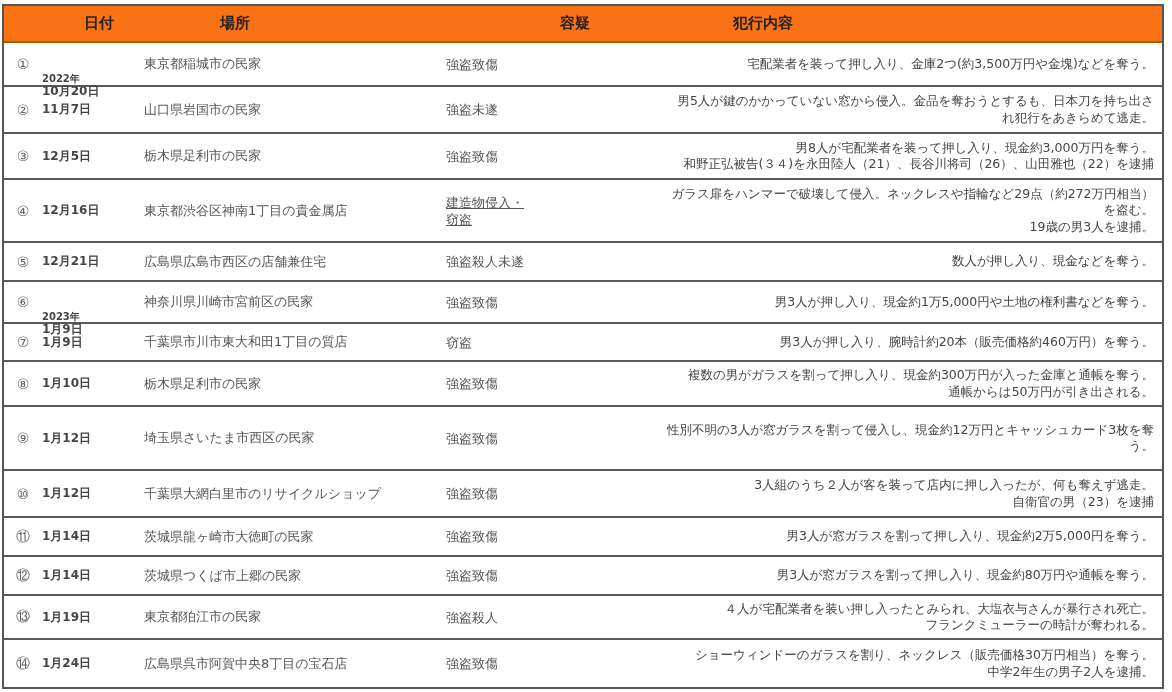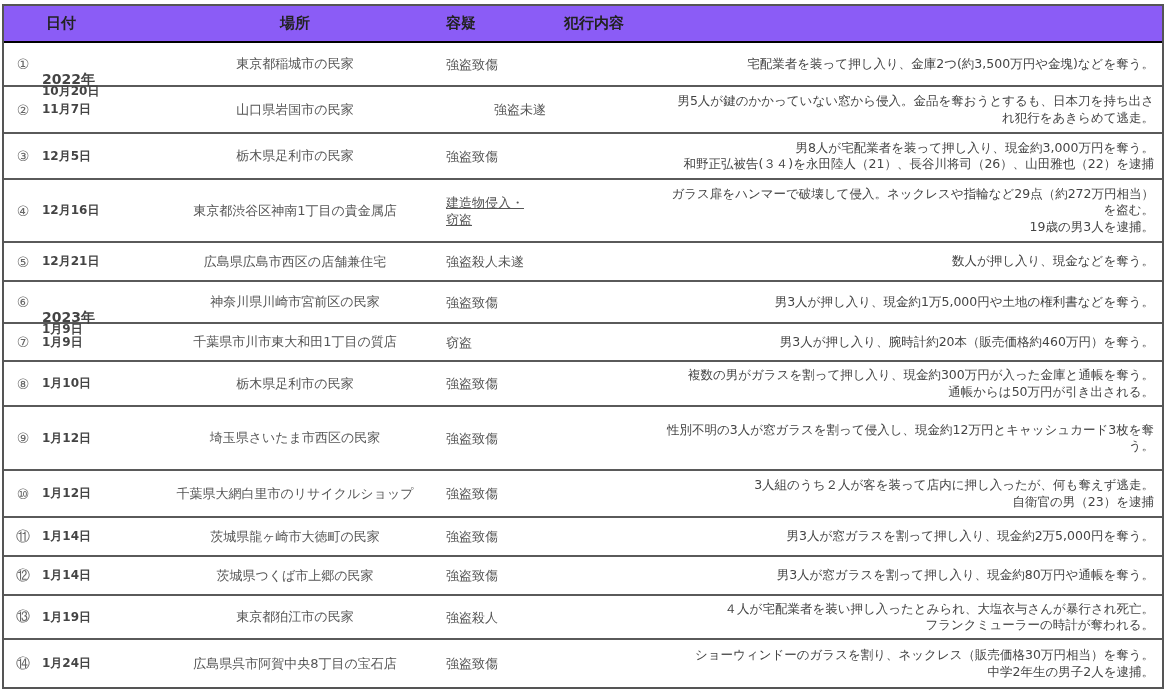--- a/index.html
+++ b/index.html
@@ -3,29 +3,29 @@
 <meta charset="utf-8">
 <style>
   html, body { margin:0; padding:0; background:#ffffff; }
   body { width:1172px; height:692px; overflow:hidden; position:relative;
          font-family:"DejaVu Sans", "Liberation Sans", sans-serif; color:#3a3a3a; }
   .tbl { position:absolute; left:2px; top:4px; width:1162px;
          border:2px solid #555; box-sizing:border-box; border-collapse:collapse; }
   .row { display:flex; align-items:center; box-sizing:border-box;
          border-bottom:2px solid #5a5a5a; background:#fff; }
   .row:last-child { border-bottom:none; }
-  .hdr { background:#8b5cf6; height:37px; border-bottom:2px solid #000000; }
+  .hdr { background:#f97316; height:37px; border-bottom:2px solid #a16207;gap:38px; }
   .hdr .c { font-weight:bold; font-size:15px; color:#222; }
   .c { box-sizing:border-box; padding:0; }
   .c-num { width:38px; text-align:center; font-size:14px; color:#666; }
   .c-date { width:102px; font-size:12px; font-weight:bold; color:#444; }
-  .c-place { width:302px; font-size:13px; color:#555;text-align:center; }
+  .c-place { width:302px; font-size:13px; color:#555; }
   .c-charge { width:118px; font-size:13px; color:#555; line-height:17px; }
-  .c-desc { flex:1; font-size:12.5px; color:#444; line-height:16.5px; padding-right:8px; }
-  .date-year { display:block; font-size:14px; line-height:10px; font-weight:bold;margin-top:44px; }
+  .c-desc { flex:1; font-size:12.5px; color:#444; line-height:16.5px; padding-right:8px;margin-left:17px; }
+  .date-year { display:block; font-size:10px; line-height:10px; font-weight:bold;margin-top:44px; }
   .date-day { display:block; line-height:15px; }
   .desc-line { display:block;text-align:right; }
 </style>
 </head>
 <body>
 
 <div class="tbl">
   <div class="row hdr">
     <div class="c c-num"></div>
     <div class="c c-date" style="padding-left:4px">日付</div>
@@ -45,21 +45,21 @@
         <div class="c c-desc">
           <span class="desc-line">宅配業者を装って押し入り、金庫2つ(約3,500万円や金塊)などを奪う。</span>
         </div>
       </div>
       <div class="row" style="height: 47px;">
         <div class="c c-num">②</div>
         <div class="c c-date">
           <span class="date-day">11月7日</span>
         </div>
         <div class="c c-place">山口県岩国市の民家</div>
-        <div class="c c-charge" style="width: 118px; padding-right: 30px; margin-left: 48px;">強盗未遂</div>
+        <div class="c c-charge" style="width: 118px; padding-right: 30px;">強盗未遂</div>
         <div class="c c-desc">
           <span class="desc-line">男5人が鍵のかかっていない窓から侵入。金品を奪おうとするも、日本刀を持ち出さ</span>
           <span class="desc-line">れ犯行をあきらめて逃走。</span>
         </div>
       </div>
       <div class="row" style="height: 46px;">
         <div class="c c-num">③</div>
         <div class="c c-date">
           <span class="date-day">12月5日</span>
         </div>

